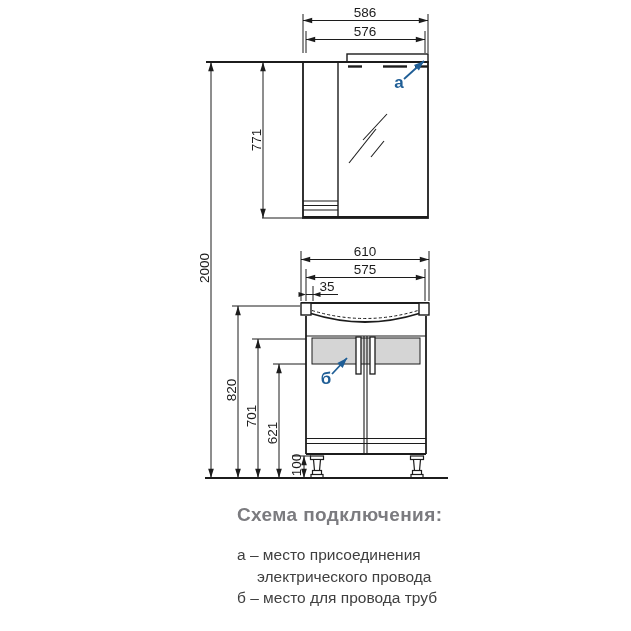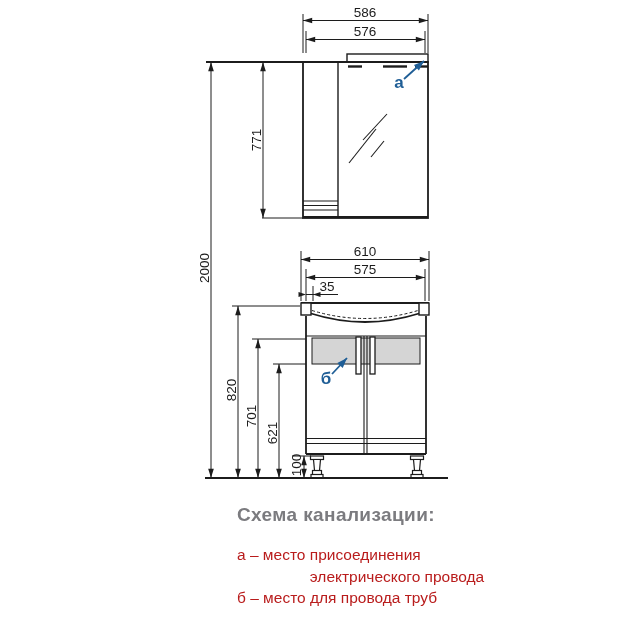--- a/index.html
+++ b/index.html
@@ -7,22 +7,22 @@
     width:631px;height:631px;background:#ffffff;
     font-family:"Liberation Sans",sans-serif;
     position:relative;overflow:hidden;
   }
   .stage{position:absolute;left:0;top:0;width:631px;height:523px;}
   svg{position:absolute;left:0;top:0;}
   svg text{font-family:"Liberation Sans",sans-serif;font-size:13.5px;fill:#1c1c1c;}
   svg text.callout{font-size:17px;font-weight:bold;fill:#1f5e96;}
   .legend{position:absolute;left:237px;top:504px;width:300px;}
   .legend-title{font-size:19px;font-weight:bold;color:#7b7b7f;letter-spacing:.4px;}
-  .legend-items{margin-top:18px;font-size:15.5px;line-height:21.5px;color:#b91c1c;}
-  .legend-line2{padding-left:20px;text-align:center;}
+  .legend-items{margin-top:18px;font-size:15.5px;line-height:21.5px;color:#404040;}
+  .legend-line2{padding-left:20px;}
 </style>
 </head>
 <body>
 
 <div class="stage">
 
 <svg width="631" height="631" viewBox="0 0 631 631">
   <defs>
     <marker id="m-arr" viewBox="0 0 10 8" refX="9.6" refY="4" markerWidth="10" markerHeight="8" orient="auto-start-reverse" markerUnits="userSpaceOnUse">
       <path d="M9.6 4 L0.4 1.2 L0.4 6.8 Z" fill="#1c1c1c"></path>
@@ -152,21 +152,21 @@
   </g>
   <text transform="rotate(-90 236 390)" x="236" y="390" text-anchor="middle">820</text>
   <text transform="rotate(-90 256 416)" x="256" y="416" text-anchor="middle">701</text>
   <text transform="rotate(-90 277 433)" x="277" y="433" text-anchor="middle">621</text>
   <text transform="rotate(-90 301 465)" x="301" y="465" text-anchor="middle">100</text>
 
   <line x1="205" y1="478" x2="448" y2="478" stroke="#1c1c1c" stroke-width="1.8"></line>
 </svg>
 
   <div class="legend">
-    <div class="legend-title">Схема канализации:</div>
+    <div class="legend-title">Схема подключения:</div>
     <div class="legend-items">
       <div class="legend-line1">а – место присоединения</div>
       <div class="legend-line2">электрического провода</div>
       <div class="legend-line1">б – место для провода труб</div>
     </div>
   </div>
 
 </div>
 
 </body></html>

